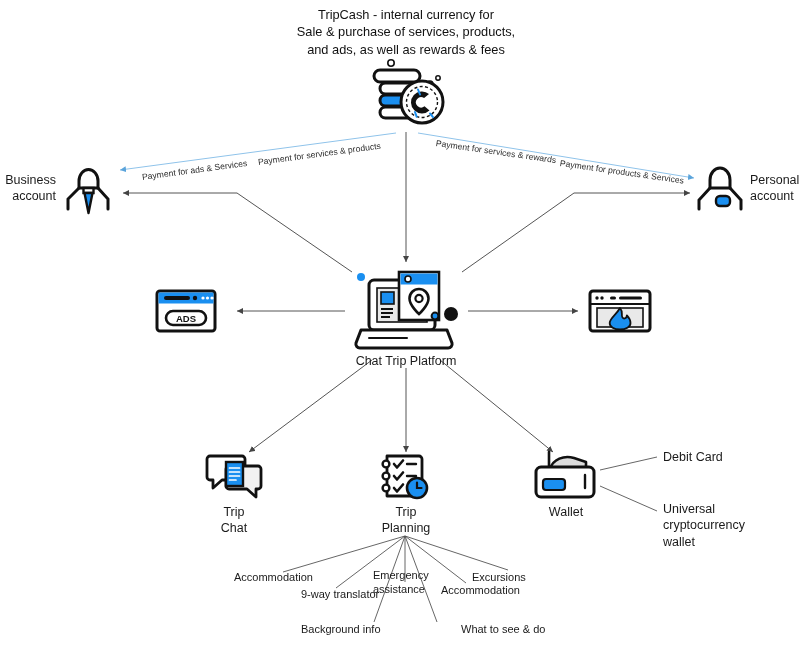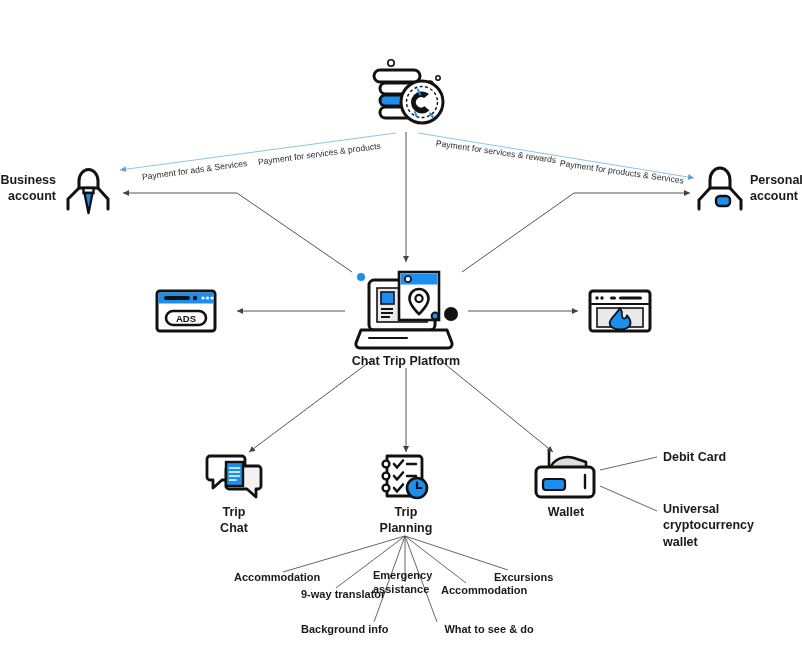--- a/index.html
+++ b/index.html
@@ -1,20 +1,20 @@
 <!DOCTYPE html>
 <html><head>
 <meta charset="utf-8">
 <style>
   html,body{margin:0;padding:0;background:#ffffff;}
   body{width:802px;height:648px;font-family:"Liberation Sans",sans-serif;color:#1a1a1a;overflow:hidden;}
   #stage{position:relative;width:802px;height:648px;}
   svg.layer{position:absolute;left:0;top:0;width:802px;height:648px;pointer-events:none;}
   .node{position:absolute;}
-  .lbl{position:absolute;font-size:12.5px;line-height:1.3;color:#1a1a1a;white-space:pre-line;font-weight:bold;}
+  .lbl{position:absolute;font-size:12.5px;line-height:1.3;color:#1a1a1a;white-space:pre-line;}
   .lbl.c{text-align:center;}
   .lbl.r{text-align:right;}
   .title{position:absolute;text-align:center;font-size:12.8px;line-height:1.35;color:#111;white-space:pre-line;}
   .small{font-size:11px;line-height:1.3;}
   .pay{position:absolute;font-size:8.6px;color:#2b2b2b;white-space:nowrap;transform-origin:0 50%;}
 </style>
 </head>
 <body>
 
 <div id="stage">
@@ -51,20 +51,23 @@
       <line x1="405" y1="536" x2="283" y2="572"></line>
       <line x1="405" y1="536" x2="336" y2="588"></line>
       <line x1="405" y1="536" x2="374" y2="622"></line>
       <line x1="405" y1="536" x2="405" y2="582"></line>
       <line x1="405" y1="536" x2="437" y2="622"></line>
       <line x1="405" y1="536" x2="466" y2="583"></line>
       <line x1="405" y1="536" x2="508" y2="570"></line>
     </g>
   </svg>
 
+  <div class="title" style="left:281px;top:6px;width:250px;">TripCash - internal currency for
+Sale &amp; purchase of services, products,
+and ads, as well as rewards &amp; fees</div>
 
   <div class="node" style="left:366px;top:56px;width:90px;height:76px;">
     <svg width="90" height="76" viewBox="0 0 90 76">
       <ellipse cx="25" cy="7" rx="3.2" ry="3.2" fill="none" stroke="#111" stroke-width="1.6"></ellipse>
       <rect x="8" y="14" width="46" height="12" rx="6" fill="#fff" stroke="#111" stroke-width="3"></rect>
       <rect x="14" y="27" width="40" height="11" rx="5.5" fill="#fff" stroke="#111" stroke-width="3"></rect>
       <rect x="14" y="39" width="40" height="11" rx="5.5" fill="#1a8ff0" stroke="#111" stroke-width="3"></rect>
       <rect x="14" y="51" width="40" height="11" rx="5.5" fill="#fff" stroke="#111" stroke-width="3"></rect>
       <circle cx="64" cy="28" r="3" fill="none" stroke="#111" stroke-width="1.6"></circle>
       <circle cx="72" cy="22" r="2.2" fill="none" stroke="#111" stroke-width="1.5"></circle>
@@ -212,17 +215,17 @@
   <div class="lbl" style="left:663px;top:501px;width:130px;">Universal
 cryptocurrency
 wallet</div>
   <div class="lbl" style="left:663px;top:449px;width:130px;">Debit Card</div>
 
   <div class="lbl small" style="left:234px;top:570px;width:90px;">Accommodation</div>
   <div class="lbl small" style="left:301px;top:587px;width:92px;">9-way translator</div>
   <div class="lbl small" style="left:301px;top:622px;width:92px;">Background info</div>
   <div class="lbl small" style="left:373px;top:568px;width:72px;">Emergency
 assistance</div>
-  <div class="lbl small" style="left:441px;top:622px;width:96px;text-align:center;">What to see &amp; do</div>
+  <div class="lbl small" style="left:461px;top:622px;width:96px;">What to see &amp; do</div>
   <div class="lbl small" style="left:441px;top:583px;width:92px;">Accommodation</div>
-  <div class="lbl small" style="left:494px;top:570px;width:80px;">Excursions</div>
+  <div class="lbl small" style="left:472px;top:570px;width:80px;">Excursions</div>
 
 </div>
 
 </body></html>

